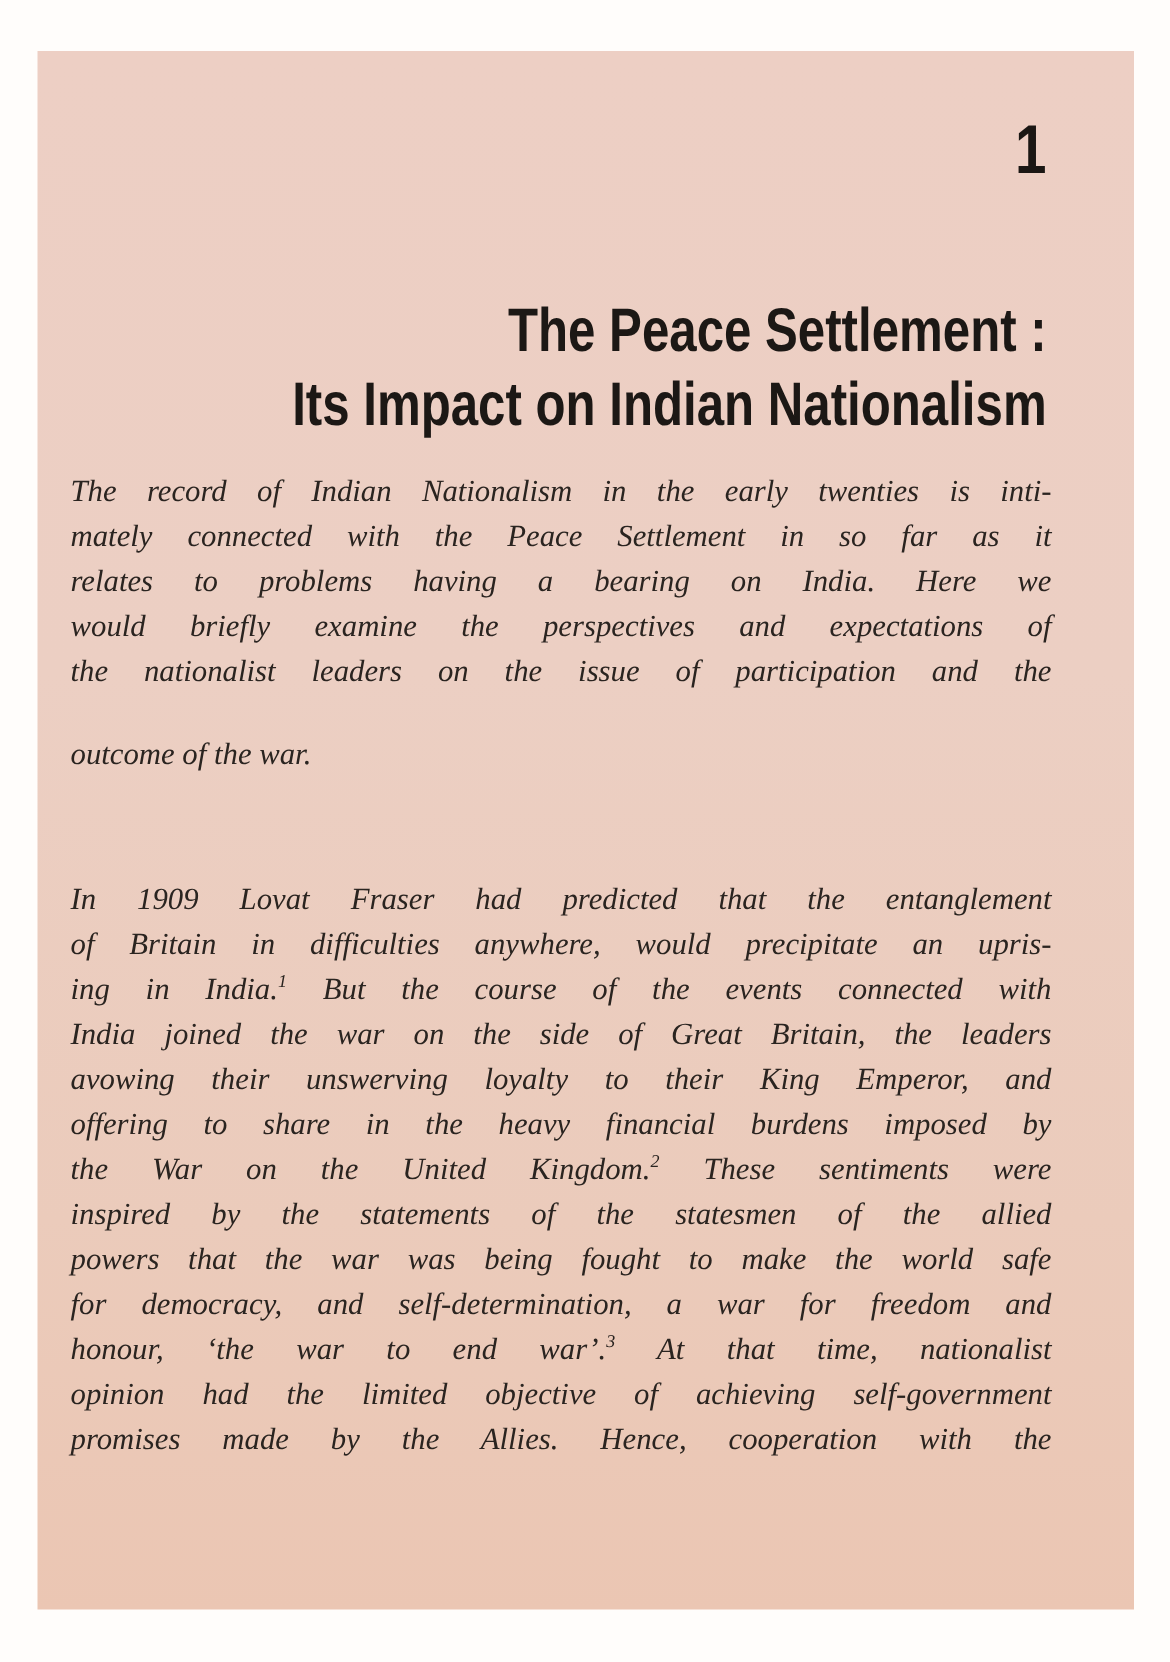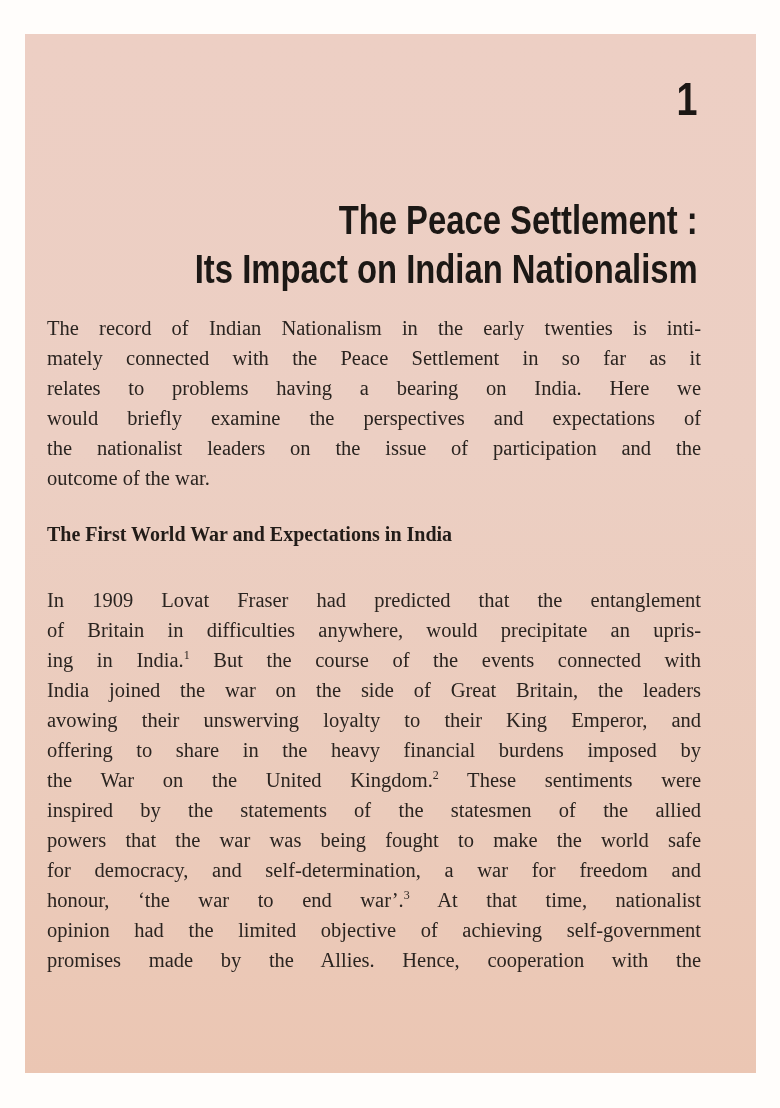--- a/index.html
+++ b/index.html
@@ -42,22 +42,22 @@
   }
   .chapter-title .line { display: block; }
   .body-text {
     position: absolute;
     font-family: "Liberation Serif", serif;
     font-size: 20.5px;
     color: #2a2420;
     text-align: justify;
     text-align-last: justify;
   }
-  .body-text .ln { display: block; height: 30px; line-height: 30px; white-space: nowrap; text-align: justify; text-align-last: justify; }
-  .body-text .ln.last { text-align-last: left; }
+  .body-text .ln { display: block; height: 30px; line-height: 30px; white-space: nowrap; text-align: justify; text-align-last: justify; font-style: italic; }
+  .body-text .ln.last { text-align-last: left; margin-top: 25px; }
   .intro { left: 22px; top: 279px; width: 654px; }
   .section-heading {
     position: absolute;
     left: 22px; top: 489px;
     font-family: "Liberation Serif", serif;
     font-weight: bold;
     font-size: 20px;
     color: #221c18;
     white-space: nowrap;
   }
@@ -78,21 +78,20 @@
 
   <div class="body-text intro">
     <span class="ln">The record of Indian Nationalism in the early twenties is inti-</span>
     <span class="ln">mately connected with the Peace Settlement in so far as it</span>
     <span class="ln">relates to problems having a bearing on India. Here we</span>
     <span class="ln">would briefly examine the perspectives and expectations of</span>
     <span class="ln">the nationalist leaders on the issue of participation and the</span>
     <span class="ln last">outcome of the war.</span>
   </div>
 
-  <h2 class="section-heading" style="margin:0;">The First World War and Expectations in India</h2>
 
   <div class="body-text main-para">
     <span class="ln">In 1909 Lovat Fraser had predicted that the entanglement</span>
     <span class="ln">of Britain in difficulties anywhere, would precipitate an upris-</span>
     <span class="ln"><span>ing in India.</span><sup>1</sup><span> But the course of the events connected with</span></span>
     <span class="ln">India joined the war on the side of Great Britain, the leaders</span>
     <span class="ln">avowing their unswerving loyalty to their King Emperor, and</span>
     <span class="ln">offering to share in the heavy financial burdens imposed by</span>
     <span class="ln"><span>the War on the United Kingdom.</span><sup>2</sup><span> These sentiments were</span></span>
     <span class="ln">inspired by the statements of the statesmen of the allied</span>

